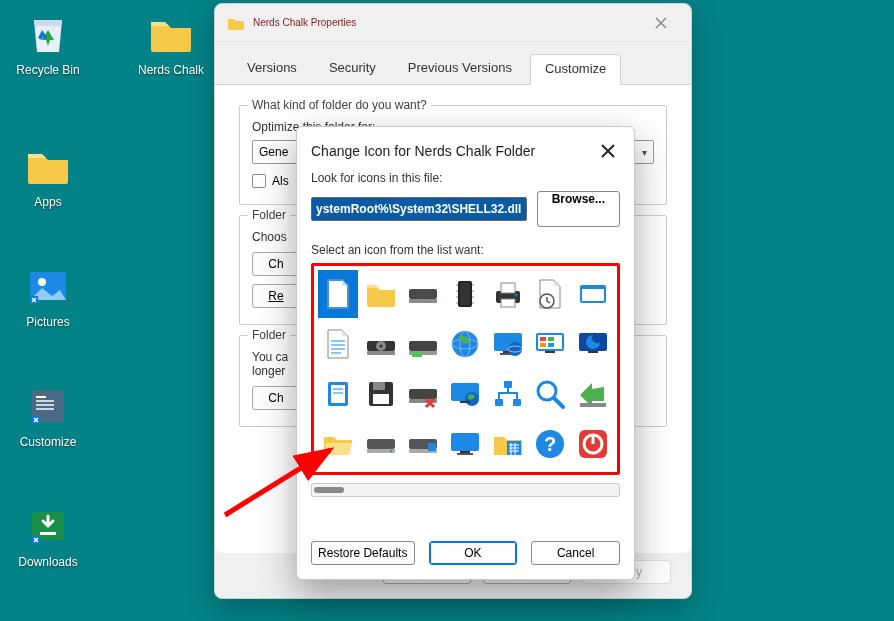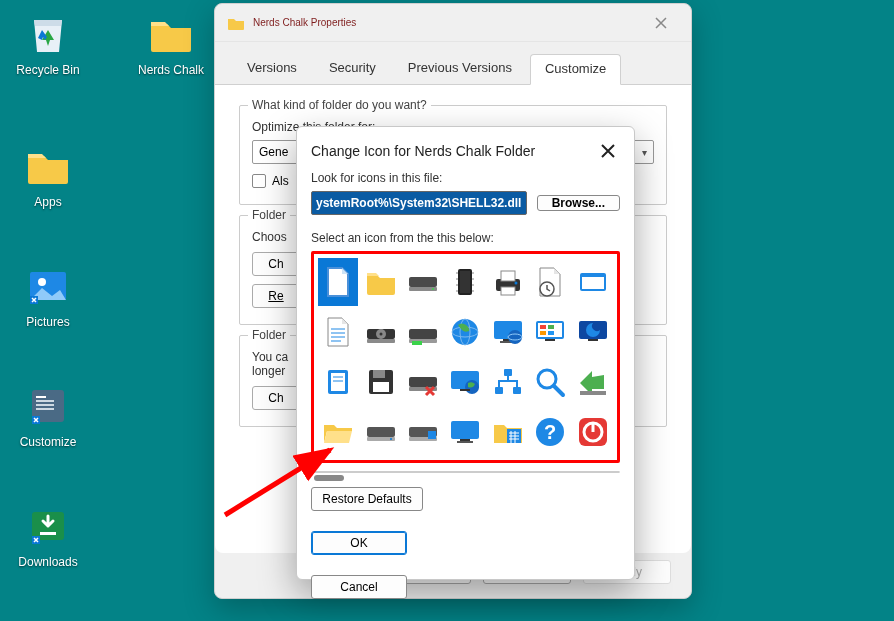--- a/index.html
+++ b/index.html
@@ -35,29 +35,29 @@
 .footer .disabled { color: #aaa; border-color: #ddd; }
 
 
 .dlg { position: absolute; left: 296px; top: 126px; width: 339px; height: 454px; background: #fff; border: 1px solid #c8c8c8; border-radius: 6px; box-shadow: 0 14px 36px rgba(0,0,0,0.35); display: flex; flex-direction: column; padding: 12px 14px 14px; }
 .dlg .drow { display: flex; align-items: center; }
 .dlg .dtitle { font-size: 14px; color: #222; flex: 1; }
 .dlg .dclose { width: 24px; height: 24px; display: flex; align-items: center; justify-content: center; color: #222; cursor: pointer; }
 .dlg .field-label { font-size: 12px; color: #333; margin-top: 8px; }
 .dlg .pathrow { display: flex; gap: 10px; margin-top: 6px; align-items: center; font-weight: bold; }
 .dlg .path { flex: 1; height: 24px; border: 1px solid #666; border-radius: 2px; background: #0a5ba3; color: #fff; font-size: 12px; display: flex; align-items: center; padding: 0 4px; overflow: hidden; white-space: nowrap; }
-.dlg .browse { height: 16px; padding: 0 14px; border: 1px solid #888; border-radius: 3px; background: #fdfdfd; font-size: 12px; cursor: pointer; }
+.dlg .browse { height: 36px; padding: 0 14px; border: 1px solid #888; border-radius: 3px; background: #fdfdfd; font-size: 12px; cursor: pointer; }
 .dlg .listlabel { font-size: 12px; color: #333; margin-top: 16px; }
 .iconlist { margin-top: 6px; border: 3px solid #ff0000; border-radius: 2px; padding: 4px; display: grid; grid-template-columns: repeat(7, 1fr); grid-auto-rows: 48px; gap: 2px; }
 .iconcell { display: flex; align-items: center; justify-content: center; cursor: pointer; }
 .iconcell.sel { background: #0a78d6; }
 .iconcell svg { width: 34px; height: 34px; }
 .scrollbar { margin-top: 8px; height: 14px; border: 1px solid #ccc; border-radius: 2px; background: #f4f4f4; position: relative; }
 .scrollbar .thumb { position: absolute; left: 2px; top: 3px; width: 30px; height: 6px; background: #888; border-radius: 3px; }
-.dlg .dfooter { margin-top: auto; display: flex; gap: 20px; justify-content: center; padding-top: 14px; flex-direction: column; }
+.dlg .dfooter { margin-top: auto; display: flex; gap: 14px; justify-content: center; padding-top: 14px; }
 .dlg .dbtn { width: 96px; height: 24px; border: 1px solid #888; border-radius: 3px; background: #fdfdfd; font-size: 12px; display: flex; align-items: center; justify-content: center; cursor: pointer; }
 .dlg .dbtn.primary { border-color: #0a78d6; box-shadow: 0 0 0 1px #0a78d6 inset; }
 
 
 .arrow { position: absolute; left: 220px; top: 440px; pointer-events: none; }
 </style>
 </head>
 <body>
 
 <div class="desk" style="left:8px; top:10px;">
@@ -192,21 +192,21 @@
         </svg>
     </div>
   </div>
   <div class="field-label">Look for icons in this file:</div>
   <div class="pathrow">
     <div class="path">
         <span>ystemRoot%\System32\SHELL32.dll</span>
       </div>
     <div class="browse">Browse...</div>
   </div>
-  <div class="listlabel">Select an icon from the this below:</div>
+  <div class="listlabel">Select an icon from the list want:</div>
   <div class="iconlist" id="iconlist">
       <div class="iconcell sel">
         <svg viewBox="0 0 34 34">
           <path fill="#fff" stroke="#4a90d9" stroke-width="2" d="M7 3h14l6 6v22H7z"></path>
           <path fill="#cde3f6" d="M21 3v6h6z"></path>
         </svg>
       </div>
       <div class="iconcell">
         <svg viewBox="0 0 34 34">
           <path fill="#f7c948" d="M3 10h10l3 3h15v15a2 2 0 0 1-2 2H5a2 2 0 0 1-2-2z"></path>

